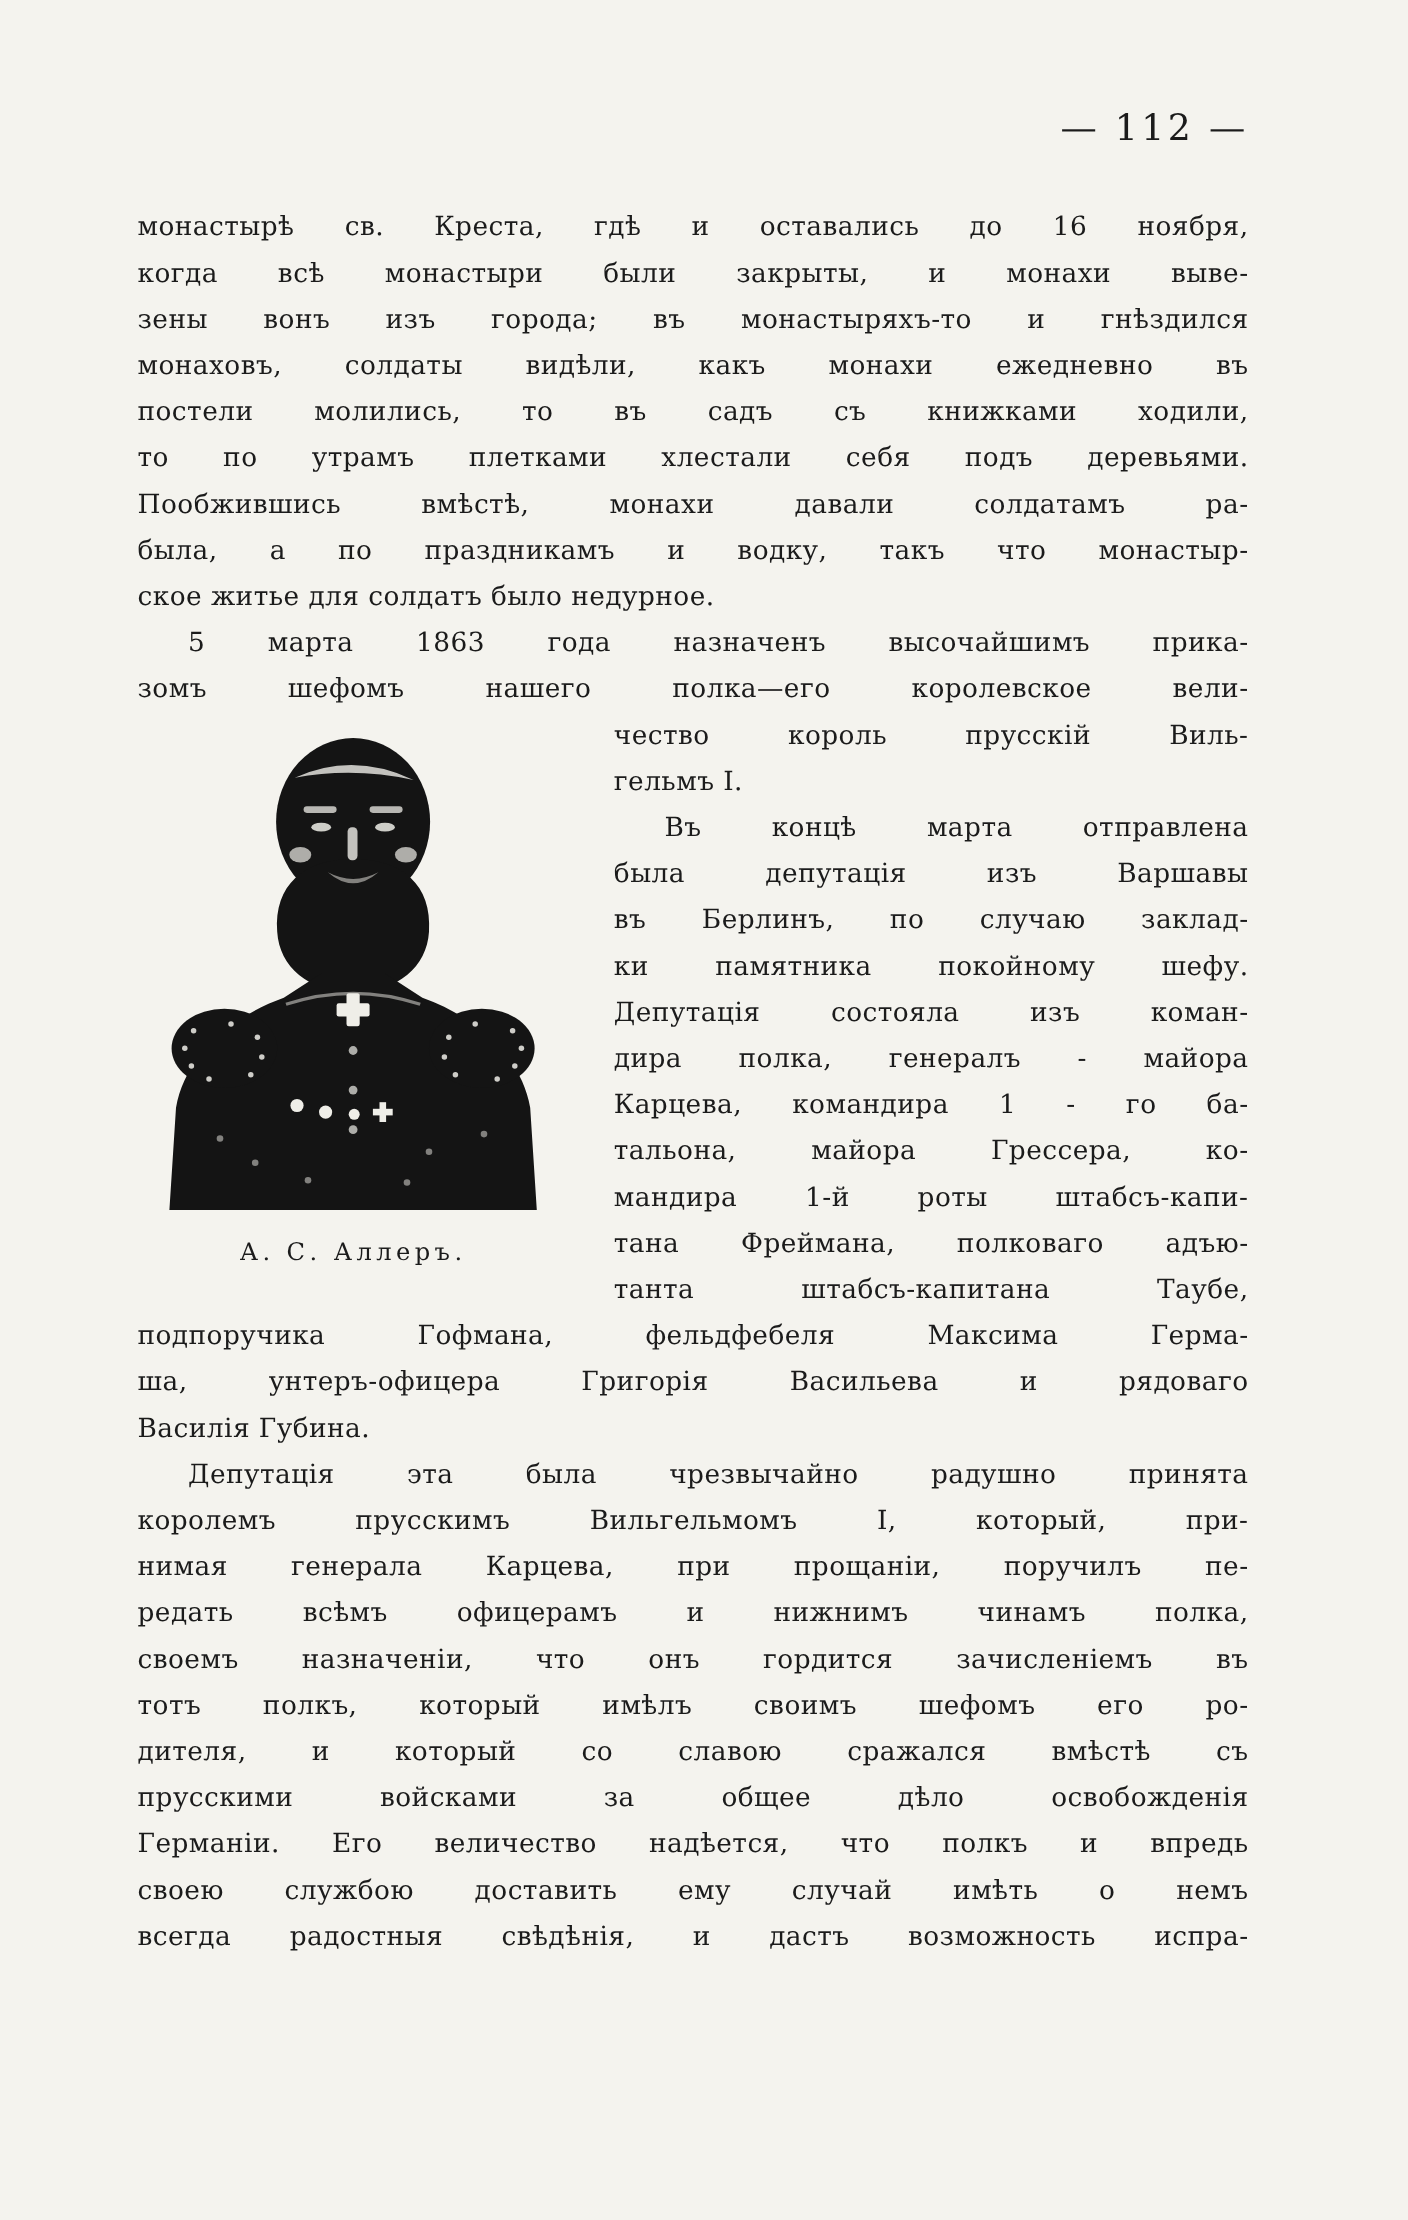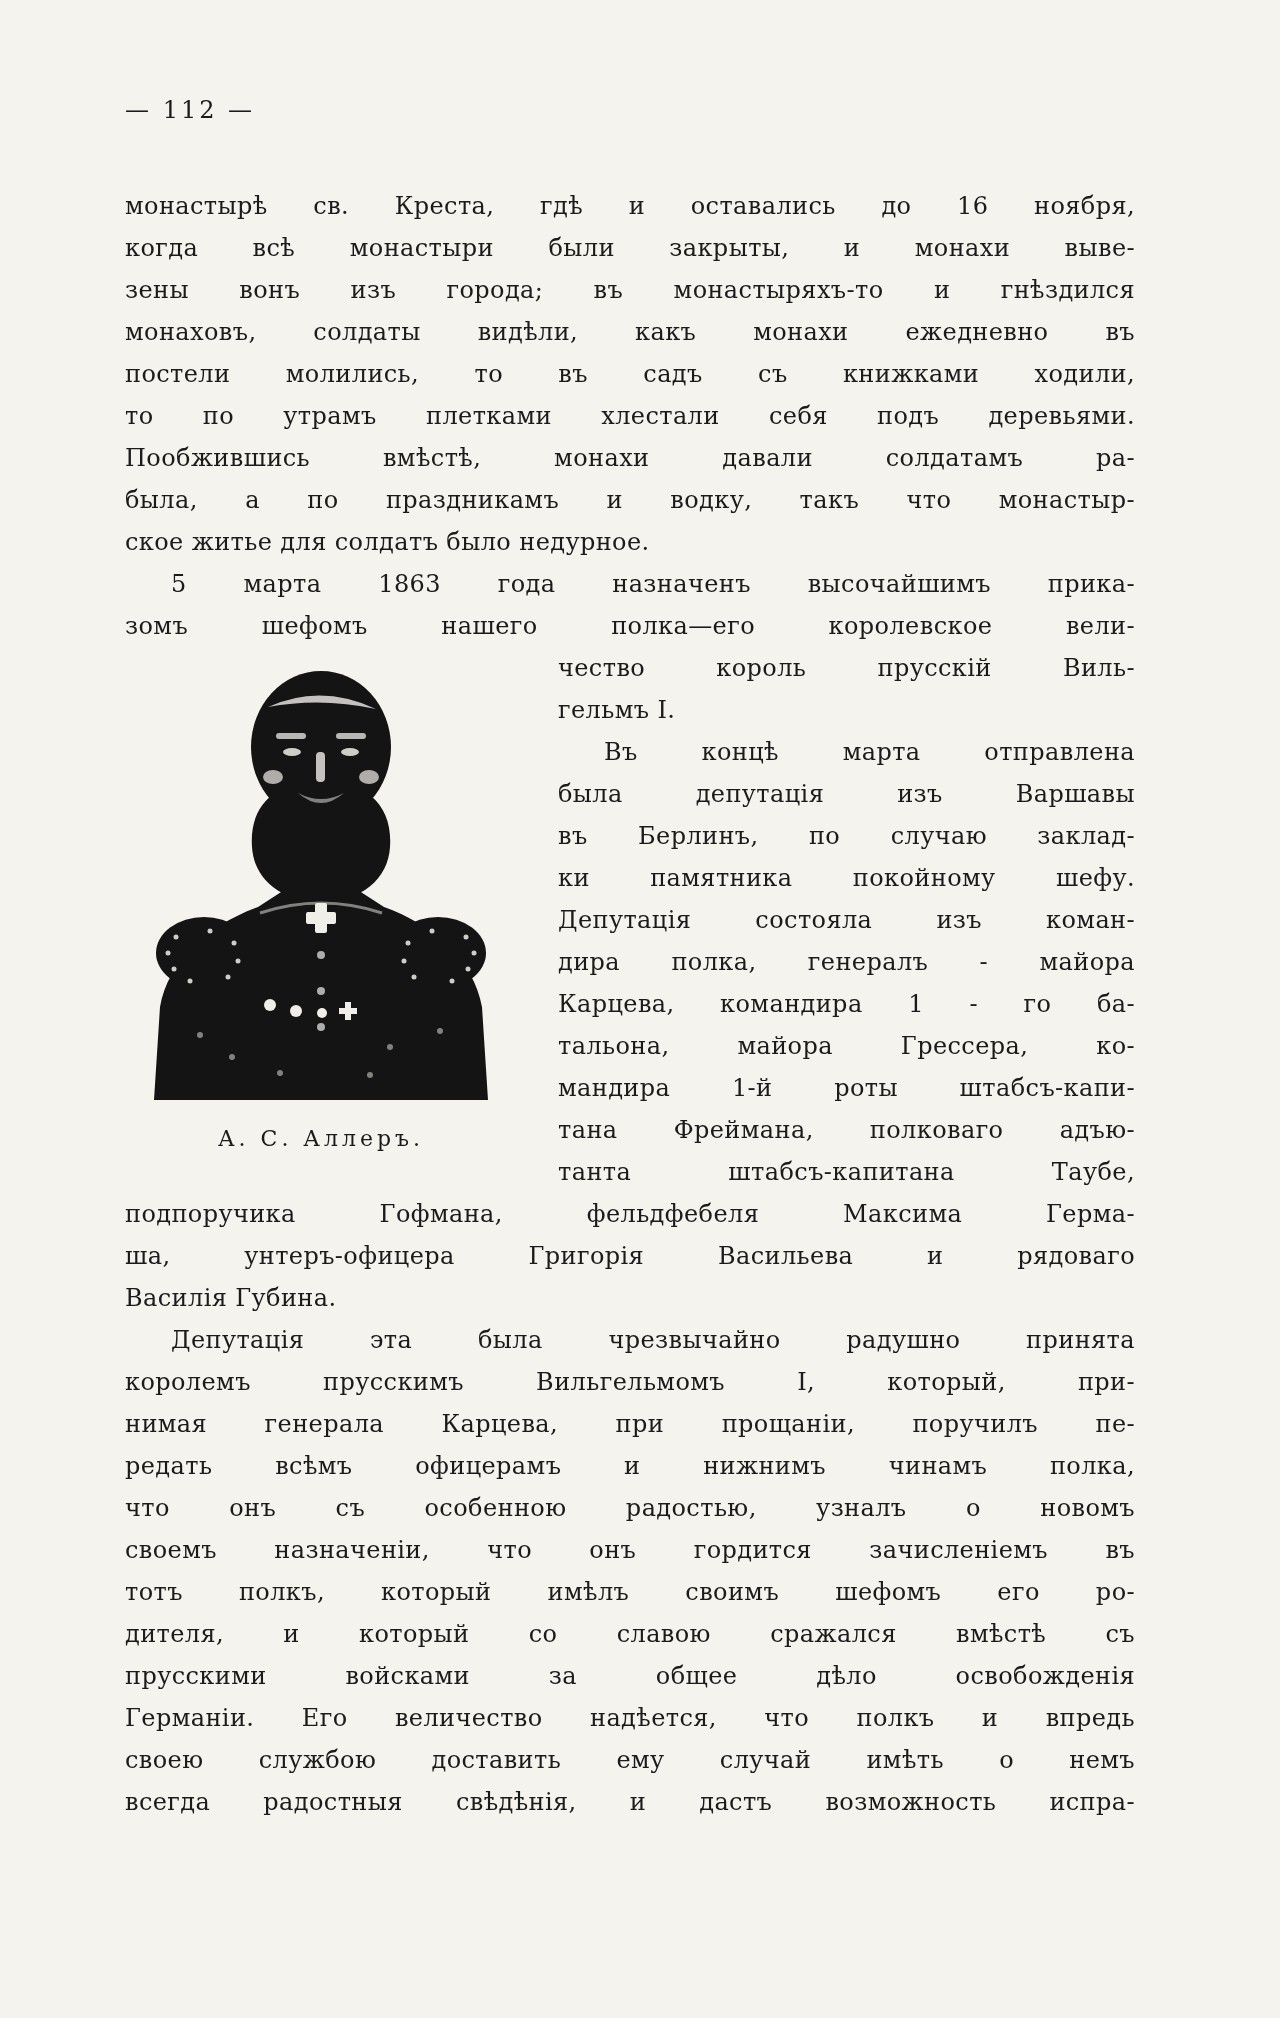--- a/index.html
+++ b/index.html
@@ -14,22 +14,22 @@
     background: #f4f3ee;
     color: #1b1b1b;
     font-family: "DejaVu Serif", "Liberation Serif", serif;
     overflow: hidden;
   }
   .page-number {
     position: absolute;
     top: 96px;
     left: 125px;
     width: 1010px;
-    text-align: left;
-    font-size: 24px;
+    text-align: right;
+    font-size: 33px;
     letter-spacing: 3px;
     white-space: nowrap;
   }
   .content {
     position: absolute;
     left: 125px;
     top: 185px;
     width: 1010px;
   }
   .line {
@@ -176,21 +176,20 @@
       <div class="line">подпоручика Гофмана, фельдфебеля Максима Герма-</div>
       <div class="line">ша, унтеръ-офицера Григорія Васильева и рядоваго</div>
       <div class="line last">Василія Губина.</div>
     </div>
 
     <div class="para">
       <div class="line ind">Депутація эта была чрезвычайно радушно принята</div>
       <div class="line">королемъ прусскимъ Вильгельмомъ I, который, при-</div>
       <div class="line">нимая генерала Карцева, при прощаніи, поручилъ пе-</div>
       <div class="line">редать всѣмъ офицерамъ и нижнимъ чинамъ полка,</div>
-      <div class="line">что онъ съ особенною радостью, узналъ о новомъ</div>
       <div class="line">своемъ назначеніи, что онъ гордится зачисленіемъ въ</div>
       <div class="line">тотъ полкъ, который имѣлъ своимъ шефомъ его ро-</div>
       <div class="line">дителя, и который со славою сражался вмѣстѣ съ</div>
       <div class="line">прусскими войсками за общее дѣло освобожденія</div>
       <div class="line">Германіи. Его величество надѣется, что полкъ и впредь</div>
       <div class="line">своею службою доставить ему случай имѣть о немъ</div>
       <div class="line">всегда радостныя свѣдѣнія, и дастъ возможность испра-</div>
     </div>
 
   </div>

